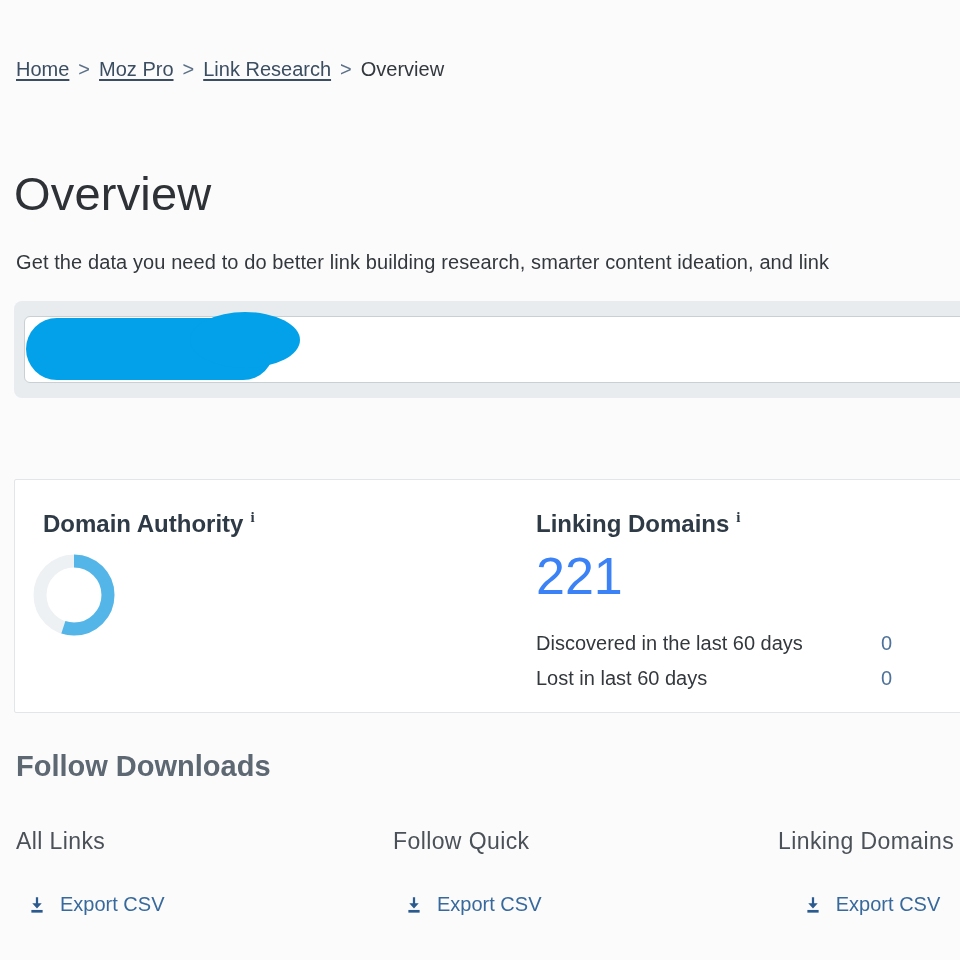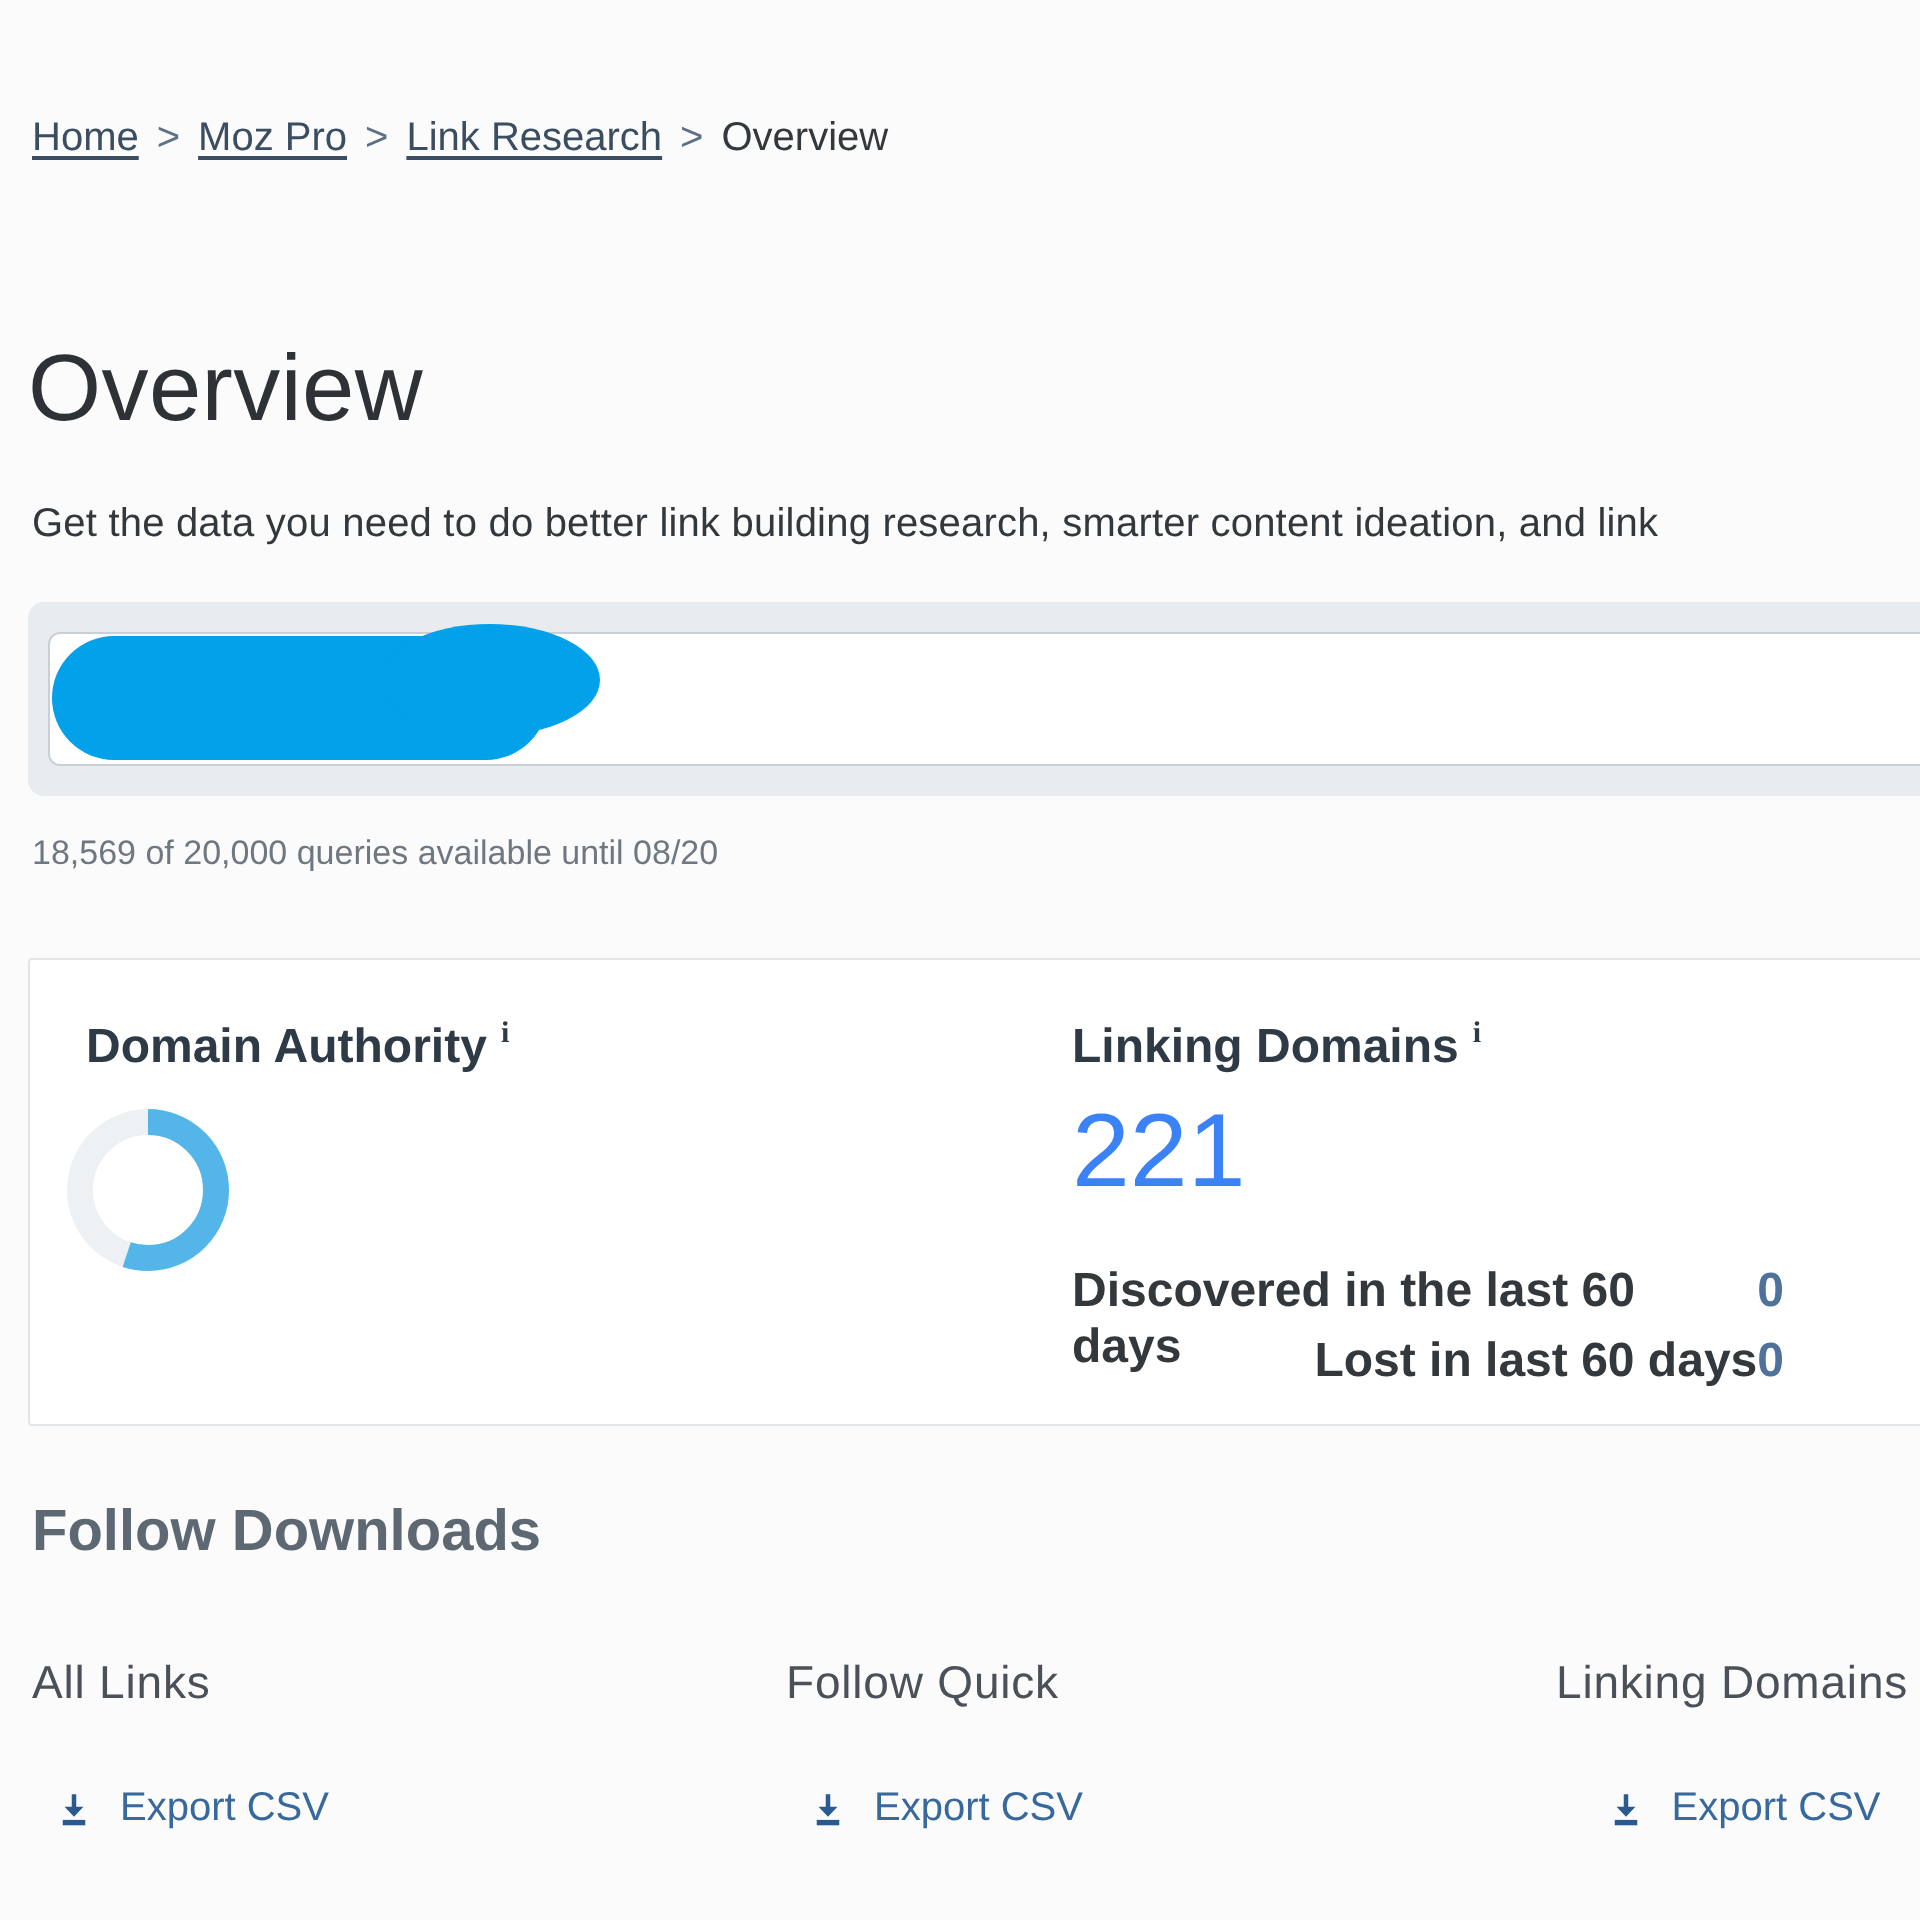--- a/index.html
+++ b/index.html
@@ -29,21 +29,21 @@
 
   
   .stats-card { position: absolute; left: 14px; top: 479px; width: 970px; height: 234px; background: #ffffff; border: 1px solid #e3e6e9; border-radius: 2px; }
   .stat-heading { font-size: 24px; font-weight: 700; color: #2e3a46; }
   .info-sup { font-family: "Liberation Serif", serif; font-size: 15px; font-weight: 700; vertical-align: 10px; margin-left: 7px; color: #2e3a46; cursor: pointer; }
   .da-heading { position: absolute; left: 28px; top: 29px; }
   .ld-heading { position: absolute; left: 521px; top: 29px; }
   .donut { position: absolute; left: 18px; top: 74px; }
   .da-value { position: absolute; left: 100px; top: 72px; font-size: 58px; color: #33373b; }
   .ld-value { position: absolute; left: 521px; top: 66px; font-size: 52px; color: #3b82f6; }
-  .ld-row { position: absolute; left: 521px; width: 356px; display: flex; justify-content: flex-end; font-size: 24px; font-weight: bold; }
+  .ld-row { position: absolute; left: 521px; width: 356px; display: flex; justify-content: space-between; font-size: 20px; }
   .ld-row .lbl { color: #33383d; }
   .ld-row .val { color: #4e7299; }
   .ld-row-1 { top: 152px; }
   .ld-row-2 { top: 187px; }
 
   
   .qd-title { position: absolute; left: 16px; top: 750px; font-size: 29px; font-weight: 700; color: #5d6873; }
   .qd-col { position: absolute; top: 828px; }
   .qd-col-1 { left: 16px; }
   .qd-col-2 { left: 393px; }
@@ -63,21 +63,20 @@
   </nav>
 
   <h1 class="page-title">Overview</h1>
   <div class="page-subtitle">Get the data you need to do better link building research, smarter content ideation, and link</div>
 
   <div class="search-wrap">
     <input class="search-input" type="text" value="" style="">
   </div>
   <div class="redaction"></div>
   <div class="redaction-bump"></div>
-  <div class="queries-note">18,569 of 20,000 queries available until 08/20</div>
 
   <section class="stats-card">
 
     <div class="stat-heading da-heading">
       <span>Domain Authority</span><sup class="info-sup">i</sup>
     </div>
 
     <svg class="donut" width="82" height="82" viewBox="0 0 82 82">
       <circle cx="41" cy="41" r="34" fill="none" stroke-width="13" id="da-track" stroke="#edf1f4"></circle>
       <circle cx="41" cy="41" r="34" fill="none" stroke-width="13" transform="rotate(-90 41 41)" id="da-fill" stroke="#54b6e8" stroke-dasharray="117.49556524425827 213.62830044410595"></circle>

